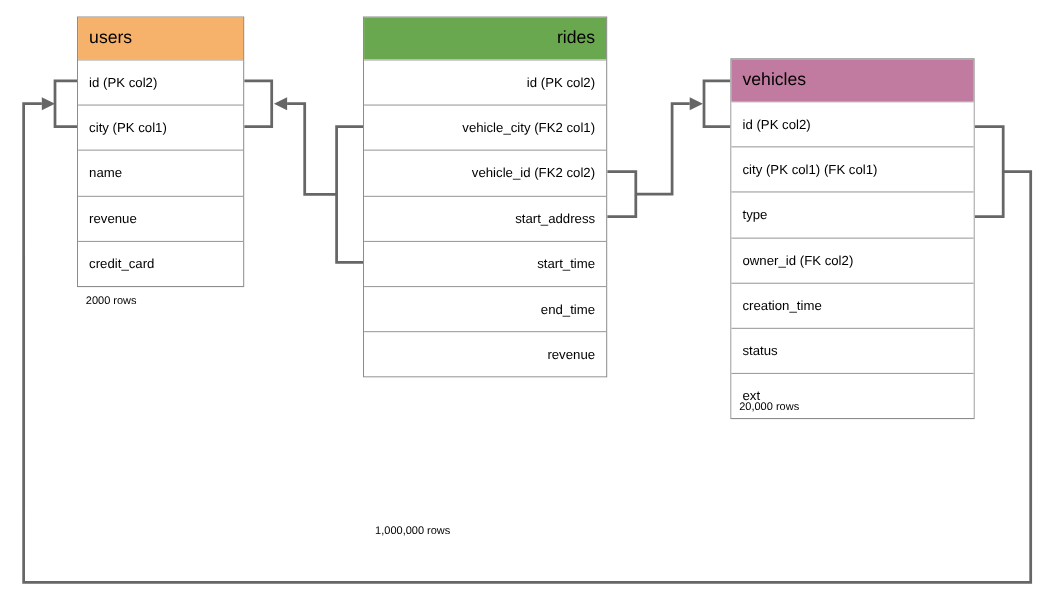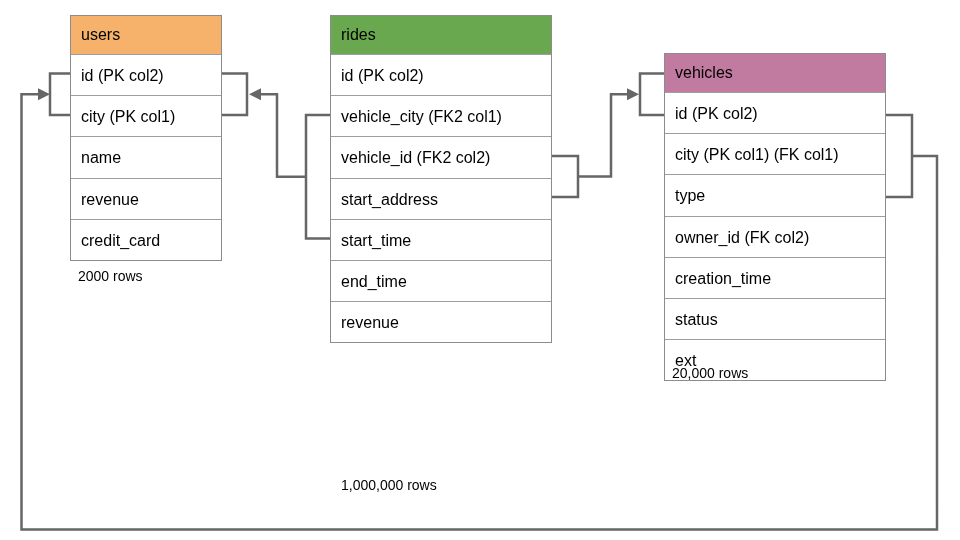--- a/index.html
+++ b/index.html
@@ -28,33 +28,33 @@
     padding: 0 10px;
     font-size: 16px;
     box-sizing: border-box;
     white-space: nowrap;
     overflow: hidden;
   }
   .tbl-row {
     height: 41.2px;
     line-height: 41.2px;
     padding: 0 10px;
-    font-size: 16px;
+    font-size: 12px;
     border-top: 1px solid #9e9e9e;
     background: #ffffff;
     box-sizing: border-box;
     white-space: nowrap;
     overflow: hidden;
   }
   .users-table    { left: 70px;  width: 152px; }
-  .rides-table    { left: 330px; width: 222px; }
+  .rides-table    { left: 330px; width: 222px; text-align: right; }
   .vehicles-table { left: 664px; width: 222px; margin-top: 38px; }
   .row-count {
     position: absolute;
-    font-size: 14px;
+    font-size: 10px;
     color: #000000;
     z-index: 2;
     white-space: nowrap;
   }
   .users-count    { left: 78px;  top: 268px; }
   .rides-count    { left: 341px; top: 477px; }
   .vehicles-count { left: 672px; top: 365px; }
   svg.connectors {
     position: absolute;
     left: 0; top: 0;

